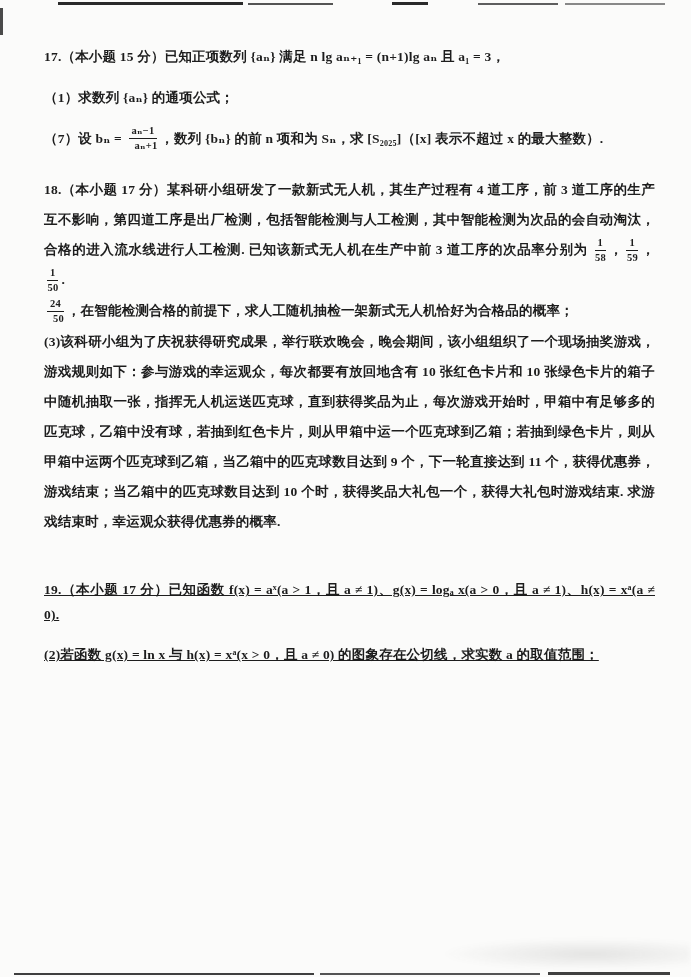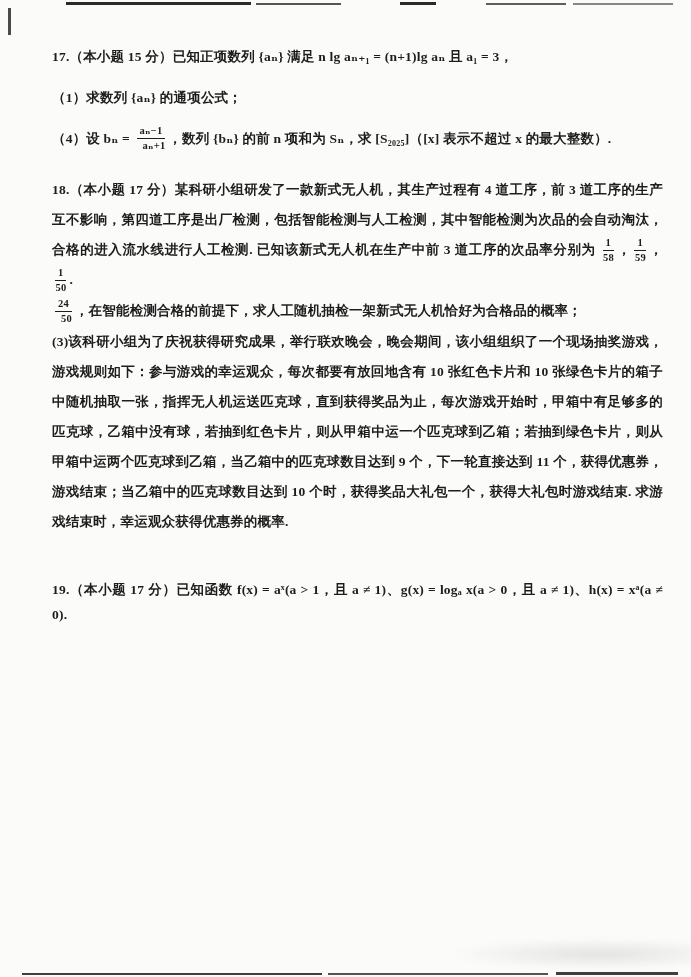--- a/index.html
+++ b/index.html
@@ -4,21 +4,21 @@
 <style>
   :root { --bg:#fbfbfa; --ink:#1d1d1d; }
   html,body { margin:0; padding:0; }
   body {
     width:691px; height:977px;
     background:var(--bg);
     font-family:"Liberation Serif","DejaVu Serif",serif;
     color:var(--ink);
     overflow:hidden;
   }
-  .page { position:relative; width:580px; height:977px; background:var(--bg);margin-left:8px; }
+  .page { position:relative; width:580px; height:977px; background:var(--bg); }
 
   
   .artifact { position:absolute; background:#2a2a2a; }
   .artifact.top1 { left:58px;  top:2px;  width:185px; height:3px; }
   .artifact.top2 { left:248px; top:3px;  width:85px;  height:2px; opacity:.8; }
   .artifact.top3 { left:392px; top:2px;  width:36px;  height:3px; }
   .artifact.top4 { left:478px; top:3px;  width:80px;  height:2px; opacity:.75; }
   .artifact.top5 { left:565px; top:3px;  width:100px; height:2px; opacity:.55; }
   .artifact.left-tick { left:0; top:8px; width:3px; height:27px; opacity:.85; }
   .artifact.bottom1 { left:14px;  top:973px; width:300px; height:2px; opacity:.9; }
@@ -39,21 +39,21 @@
     line-height:30px;
     letter-spacing:.2px;
   }
 
   [data-name="question-17"] .para { line-height:25px; }
   [data-name="question-17"] .para + .para { margin-top:16px; }
 
   [data-name="question-18"] { margin-top:22px; }
   [data-name="question-18"] .para + .para { margin-top:1px; }
 
-  [data-name="question-19"] { margin-top:40px; }
+  [data-name="question-19"] { margin-top:40px;text-decoration:underline; }
   [data-name="question-19"] .para { line-height:25px; }
   [data-name="question-19"] .para + .para { margin-top:15px; }
 
   .frac {
     display:inline-flex; flex-direction:column; align-items:flex-end;
     vertical-align:middle;
     font-size:10.5px; line-height:1.15; font-weight:bold;
     margin:0 3px; transform:translateY(-1px);
   }
   .frac .num { border-bottom:1.2px solid currentColor; padding:0 3px 1px; }
@@ -67,21 +67,21 @@
   <div class="artifact top2" data-name="scan-artifact-top-line"></div>
   <div class="artifact top3" data-name="scan-artifact-top-line"></div>
   <div class="artifact top4" data-name="scan-artifact-top-line"></div>
   <div class="artifact top5" data-name="scan-artifact-top-line"></div>
   <div class="artifact left-tick" data-name="scan-artifact-left-edge"></div>
 
   <main class="content" data-name="document-body">
       <section data-name="question-17">
         <div class="para" data-name="paragraph"><span data-name="text-run">17.（本小题 15 分）已知正项数列 {aₙ} 满足 n lg aₙ₊₁ = (n+1)lg aₙ 且 a₁ = 3，</span></div>
         <div class="para" data-name="paragraph"><span data-name="text-run">（1）求数列 {aₙ} 的通项公式；</span></div>
-        <div class="para" data-name="paragraph"><span data-name="text-run">（4）设 bₙ = </span><span class="frac" data-name="fraction">
+        <div class="para" data-name="paragraph"><span data-name="text-run">（7）设 bₙ = </span><span class="frac" data-name="fraction">
             <span class="num" data-name="fraction-numerator">aₙ−1</span>
             <span class="den" data-name="fraction-denominator">aₙ+1</span>
           </span><span data-name="text-run">，数列 {bₙ} 的前 n 项和为 Sₙ，求 [S₂₀₂₅]（[x] 表示不超过 x 的最大整数）.</span></div>
       </section>
       <section data-name="question-18">
         <div class="para" data-name="paragraph"><span data-name="text-run">18.（本小题 17 分）某科研小组研发了一款新式无人机，其生产过程有 4 道工序，前 3 道工序的生产互不影响，第四道工序是出厂检测，包括智能检测与人工检测，其中智能检测为次品的会自动淘汰，合格的进入流水线进行人工检测. 已知该新式无人机在生产中前 3 道工序的次品率分别为 </span><span class="frac" data-name="fraction">
             <span class="num" data-name="fraction-numerator">1</span>
             <span class="den" data-name="fraction-denominator">58</span>
           </span><span data-name="text-run">，</span><span class="frac" data-name="fraction">
             <span class="num" data-name="fraction-numerator">1</span>
@@ -91,20 +91,21 @@
             <span class="den" data-name="fraction-denominator">50</span>
           </span><span data-name="text-run">.</span></div>
         <div class="para" data-name="paragraph"><span class="frac" data-name="fraction">
             <span class="num" data-name="fraction-numerator">24</span>
             <span class="den" data-name="fraction-denominator">50</span>
           </span><span data-name="text-run">，在智能检测合格的前提下，求人工随机抽检一架新式无人机恰好为合格品的概率；</span></div>
         <div class="para" data-name="paragraph"><span data-name="text-run">(3)该科研小组为了庆祝获得研究成果，举行联欢晚会，晚会期间，该小组组织了一个现场抽奖游戏，游戏规则如下：参与游戏的幸运观众，每次都要有放回地含有 10 张红色卡片和 10 张绿色卡片的箱子中随机抽取一张，指挥无人机运送匹克球，直到获得奖品为止，每次游戏开始时，甲箱中有足够多的匹克球，乙箱中没有球，若抽到红色卡片，则从甲箱中运一个匹克球到乙箱；若抽到绿色卡片，则从甲箱中运两个匹克球到乙箱，当乙箱中的匹克球数目达到 9 个，下一轮直接达到 11 个，获得优惠券，游戏结束；当乙箱中的匹克球数目达到 10 个时，获得奖品大礼包一个，获得大礼包时游戏结束. 求游戏结束时，幸运观众获得优惠券的概率.</span></div>
       </section>
       <section data-name="question-19">
         <div class="para" data-name="paragraph"><span data-name="text-run">19.（本小题 17 分）已知函数 f(x) = aˣ(a &gt; 1，且 a ≠ 1)、g(x) = logₐ x(a &gt; 0，且 a ≠ 1)、h(x) = xᵃ(a ≠ 0).</span></div>
+        <div class="para" data-name="paragraph"><span data-name="text-run">(2)若函数 g(x) = ln x 与 h(x) = xᵃ(x &gt; 0，且 a ≠ 0) 的图象存在公切线，求实数 a 的取值范围；</span></div>
       </section>
     </main>
 
   <div class="smudge" data-name="scan-artifact-smudge"></div>
   <div class="artifact bottom1" data-name="scan-artifact-bottom-line"></div>
   <div class="artifact bottom2" data-name="scan-artifact-bottom-line"></div>
   <div class="artifact bottom3" data-name="scan-artifact-bottom-line"></div>
 </div>
 
 </body></html>

